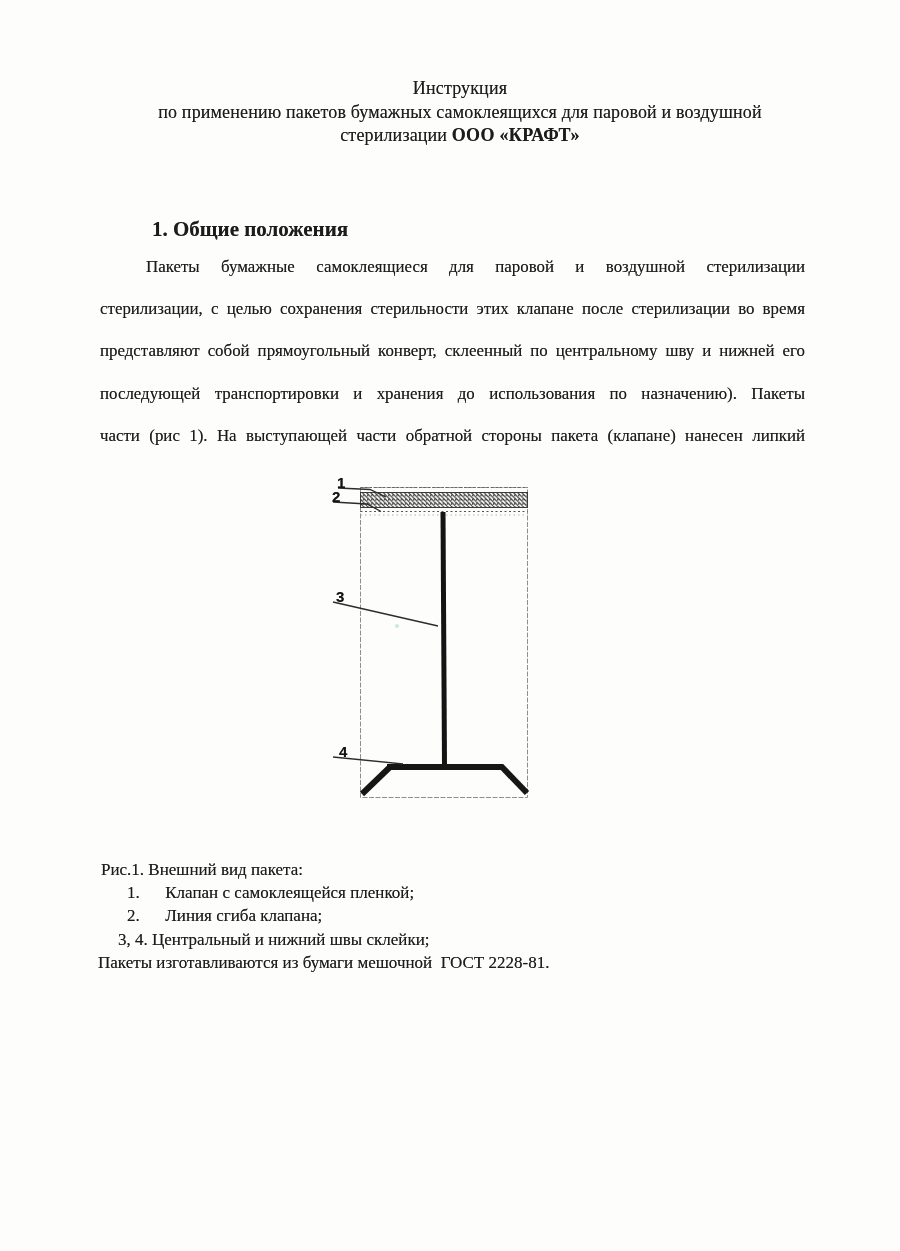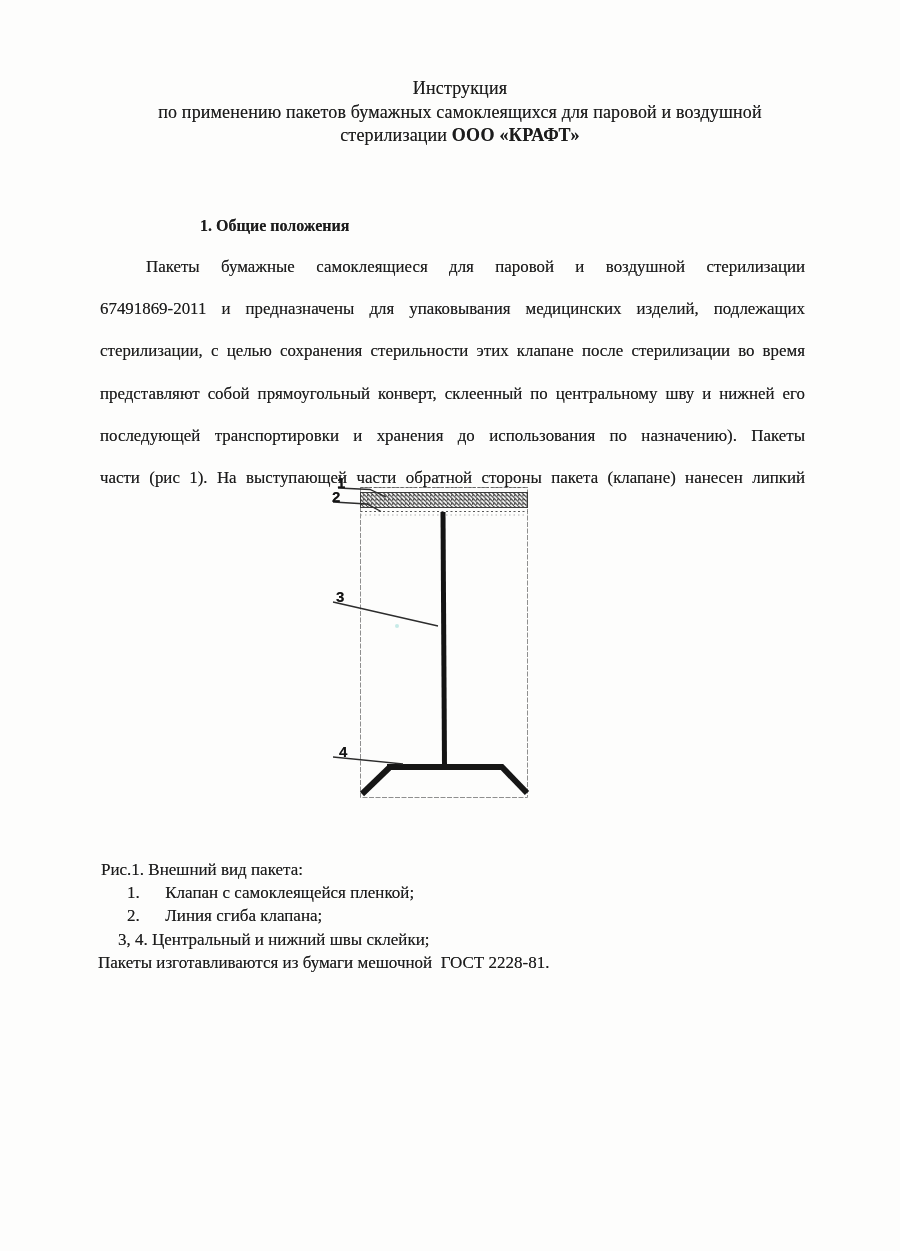--- a/index.html
+++ b/index.html
@@ -8,21 +8,21 @@
     overflow:hidden;font-family:"Liberation Serif",serif;color:#1c1c1c;
     box-shadow:0 0 4px rgba(0,0,0,.2);
   }
   .scan{text-shadow:0 0 .5px rgba(25,25,25,.6);padding-left:29px;}
   .title-block{
     position:absolute;top:77px;left:20px;width:880px;text-align:center;
     font-size:18px;line-height:23.5px;letter-spacing:.15px;
   }
   .title-bold{font-weight:bold;letter-spacing:.3px;}
   .heading{
-    position:absolute;top:217px;left:152px;font-size:16px;font-weight:bold;margin-left:48px;
+    position:absolute;top:217px;left:152px;font-size:21px;font-weight:bold;
   }
   .body-par{
     position:absolute;top:256px;left:100px;width:705px;
     font-size:16.9px;line-height:21.1px;word-spacing:1px;
   }
   .jline{text-align:justify;}
   .jline::after{content:"";display:inline-block;width:100%;height:0;}
   .indent{text-indent:46px;}
   .caption{
     position:absolute;top:858px;left:98px;font-size:17px;line-height:23.2px;
@@ -45,21 +45,20 @@
   <div class="title-block">
     <div>Инструкция</div>
     <div>по применению пакетов бумажных самоклеящихся для паровой и воздушной</div>
     <div><span>стерилизации </span><span class="title-bold">ООО «КРАФТ»</span></div>
   </div>
 
   <div class="heading">1. Общие положения</div>
 
   <div class="body-par">
     <div class="jline indent">Пакеты бумажные самоклеящиеся для паровой и воздушной  стерилизации</div>
-    <div class="jline">67491869-2011 и предназначены для упаковывания медицинских изделий, подлежащих</div>
     <div class="jline">стерилизации, с целью сохранения стерильности этих клапане после стерилизации во время</div>
     <div class="jline">представляют собой прямоугольный конверт, склеенный по центральному шву и нижней его</div>
     <div class="jline">последующей транспортировки и хранения до использования по назначению). Пакеты</div>
     <div class="jline">части  (рис 1). На выступающей части обратной стороны пакета (клапане) нанесен липкий</div>
   </div>
 
   <svg class="figure-svg" width="220" height="340" viewBox="0 0 220 340">
     <defs>
       <pattern id="hatch" width="4.2" height="4.2" patternUnits="userSpaceOnUse">
         <path d="M-1,1 l2,2 M0,0 l4.2,4.2 M3.2,-1 l2,2" stroke="#2e2e2e" stroke-width="1.1"></path>

